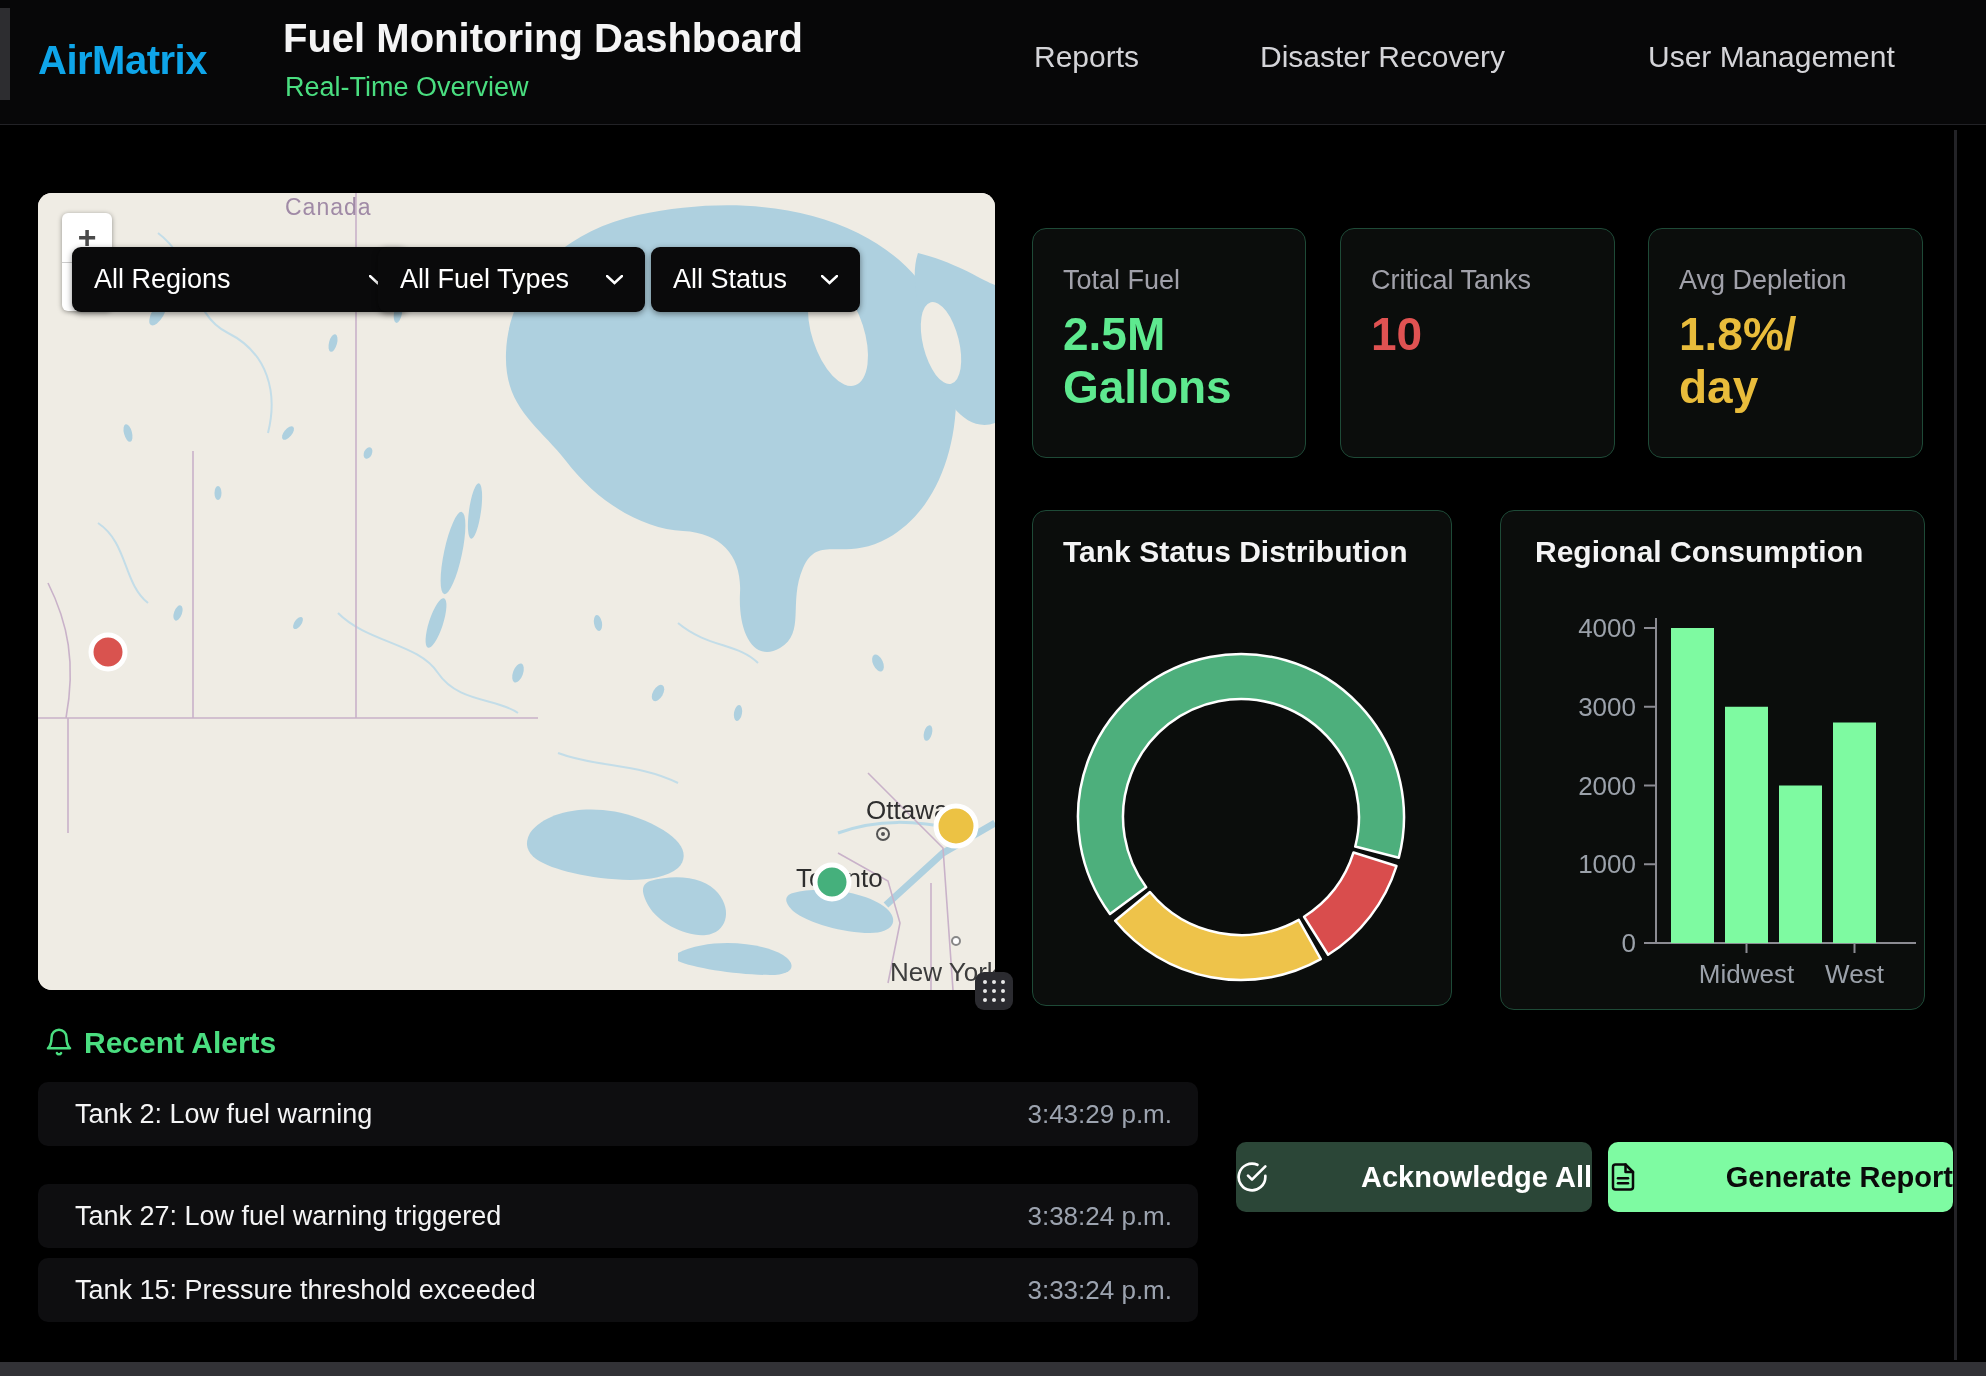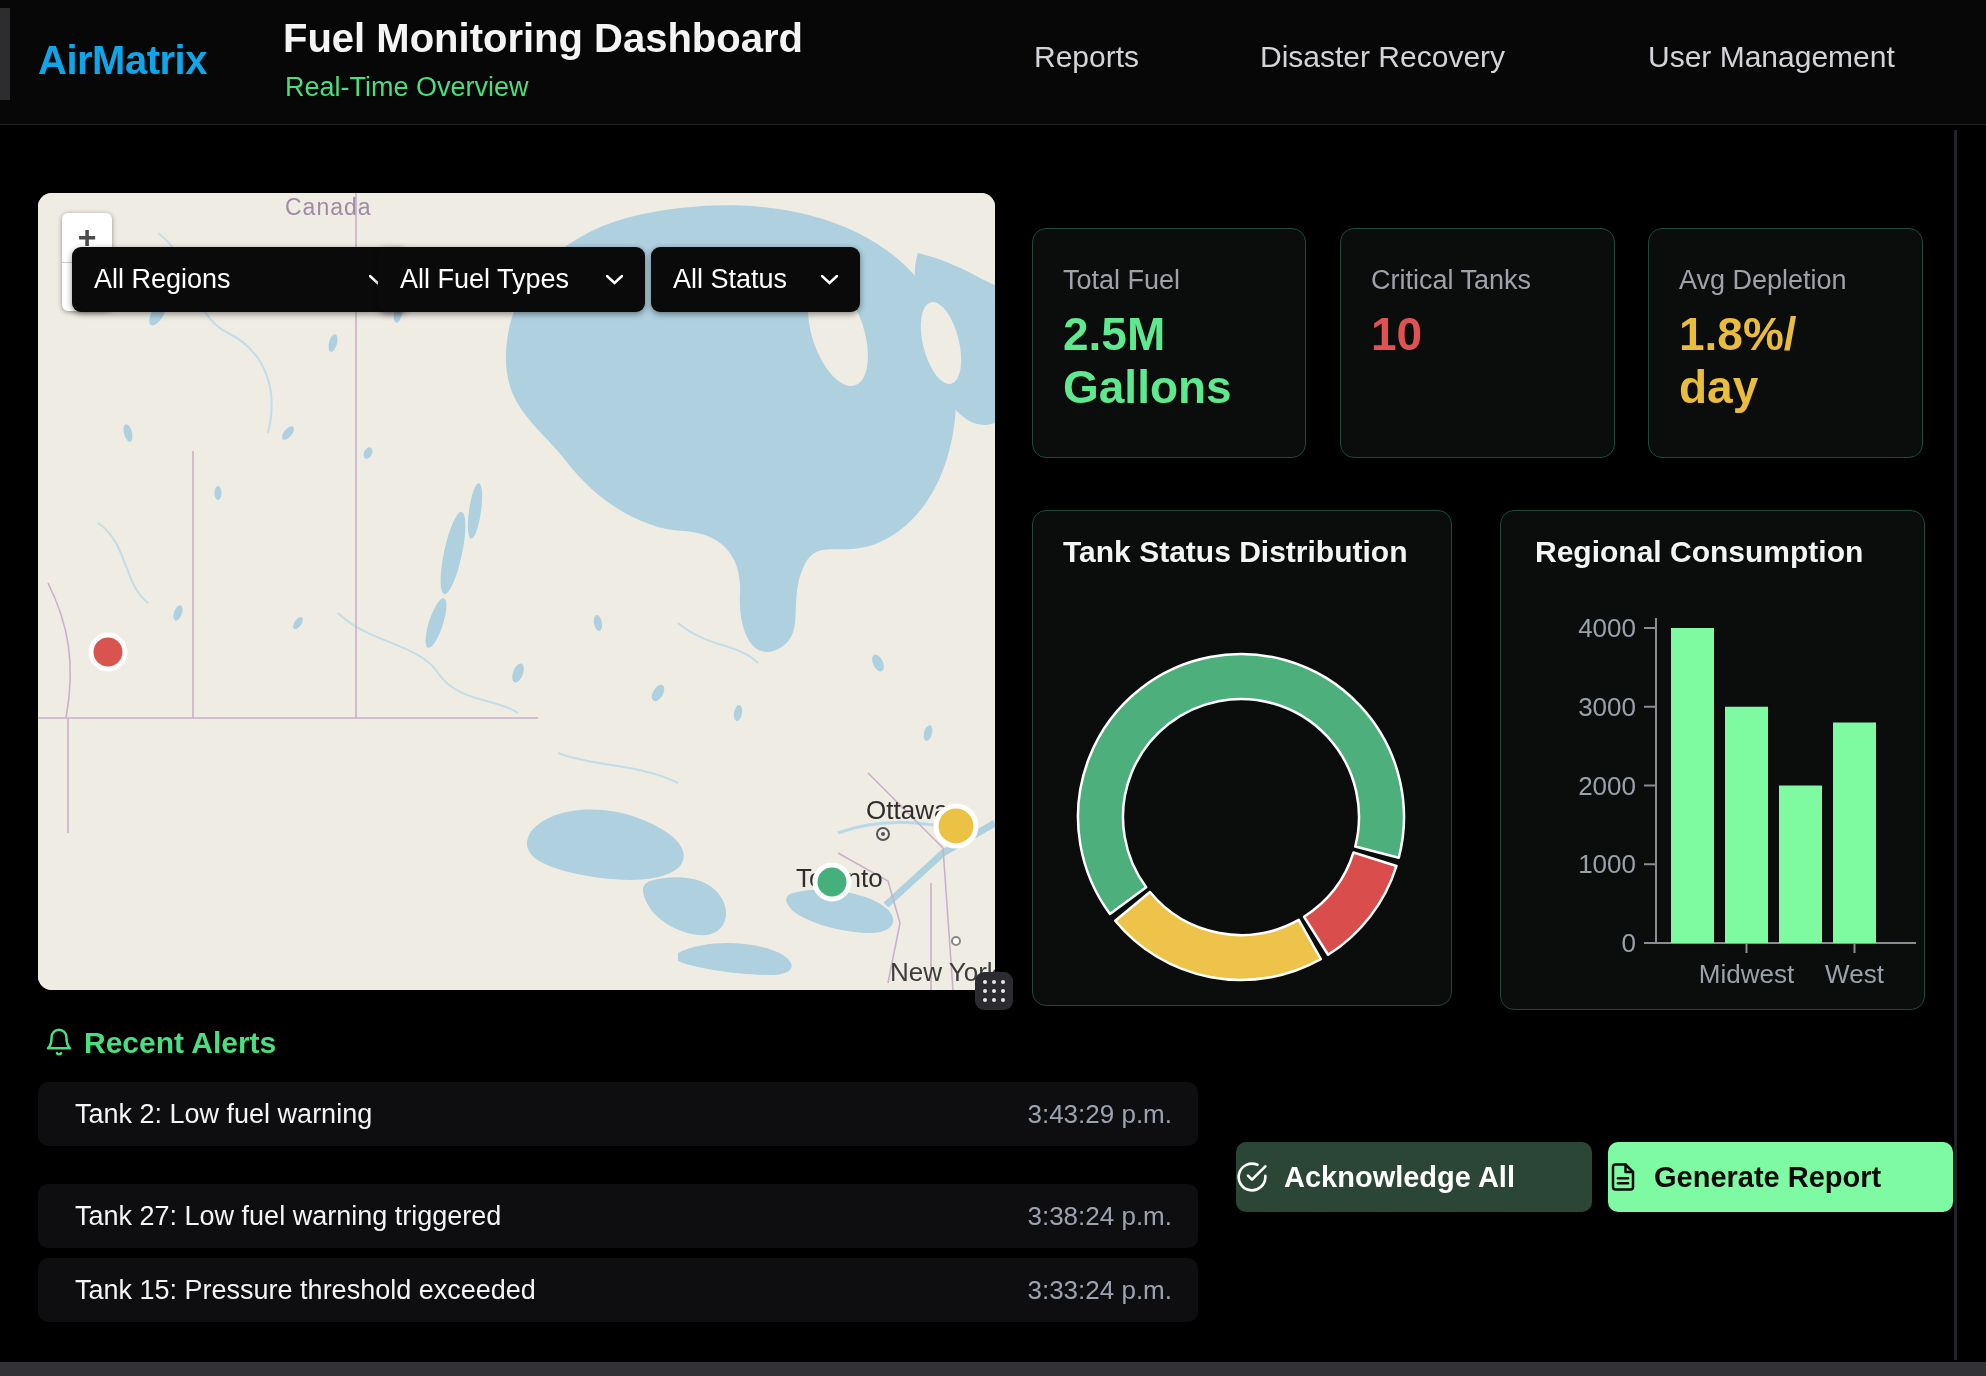--- a/index.html
+++ b/index.html
@@ -60,21 +60,21 @@
   #bell { position:absolute; left:44px; top:1026px; }
   .alert-row { position:absolute; left:38px; width:1160px; height:64px; background:#0e0e10;
     border-radius:10px; display:flex; align-items:center; justify-content:space-between;
     padding:0 26px; cursor:pointer; }
   #alert-0 { top:1082px; } #alert-1 { top:1184px;gap:9px; } #alert-2 { top:1258px; }
   .alert-msg { font-size:27px; color:#f4f4f5;margin-left:11px; }
   .alert-time { font-size:26px; color:#9ca3af; }
 
   
   .action-btn { position:absolute; top:1142px; height:70px; border-radius:10px; display:flex;
-    align-items:center; justify-content:flex-start; gap:16px; font-size:29px; font-weight:700; cursor:pointer; }
+    align-items:center; justify-content:space-between; gap:16px; font-size:29px; font-weight:700; cursor:pointer; }
   #ack-btn { left:1236px; width:356px; background:#2b4637; color:#fff; }
   #gen-btn { left:1608px; width:345px; background:#7efba2; color:#0a0a0a; }
 
   #bottom-strip { position:absolute; left:0; top:1362px; width:1986px; height:14px; background:#323236; }
   #right-rail { position:absolute; left:1954px; top:130px; width:3px; height:1230px; background:#232327; }
 </style>
 </head>
 <body>
 
 <div id="header">

